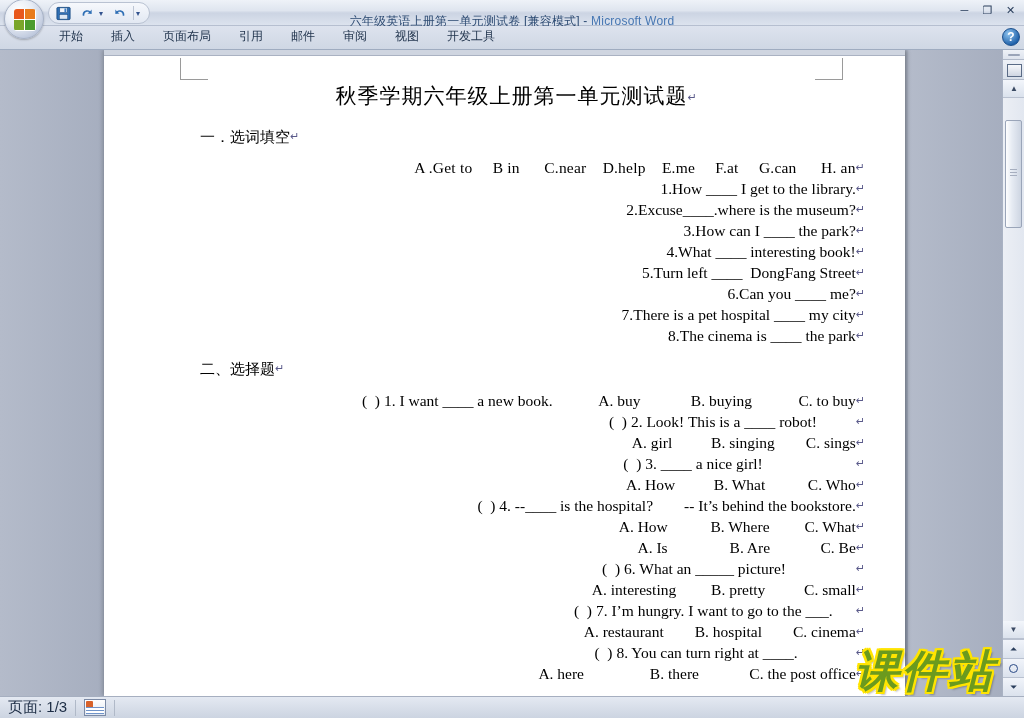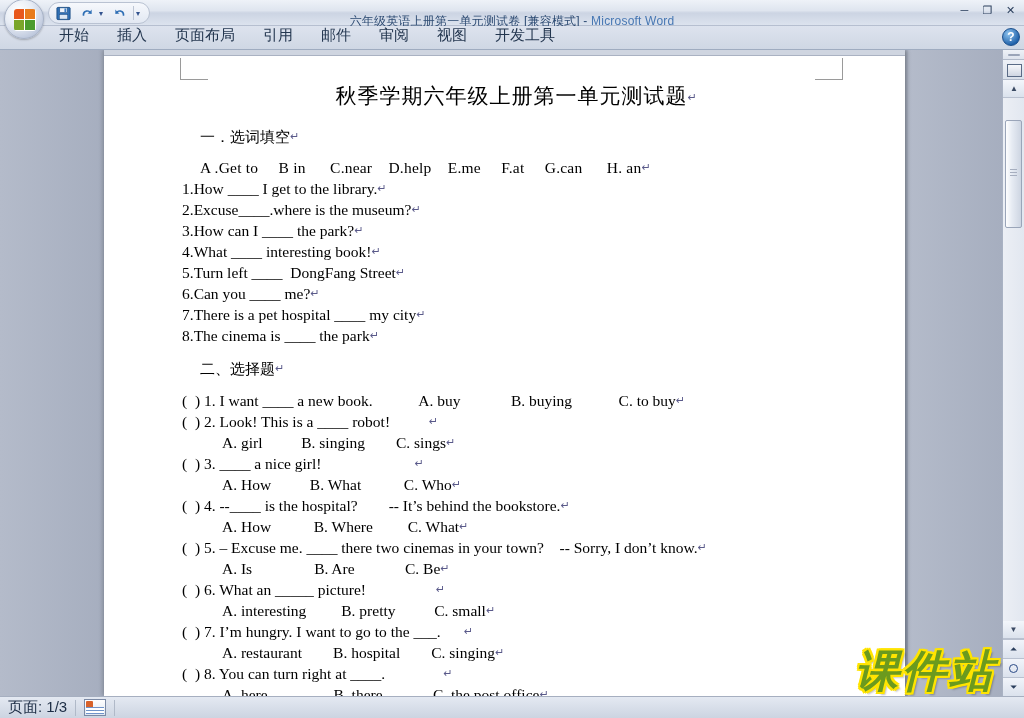--- a/index.html
+++ b/index.html
@@ -84,21 +84,21 @@
   
   .tabstrip {
     position: relative;
     height: 24px;
     background: linear-gradient(#dde3ee, #cfd7e4);
     border-bottom: 1px solid #9facc0;
     padding-left: 46px;
     display: flex; align-items: flex-end;
   }
   .tab {
-    font-size: 15px;
+    font-size: 12px;
     color: #23364f;
     padding: 3px 13px 4px 13px;
     margin-right: 2px;
     cursor: default;
     white-space: nowrap;
   }
   .help-btn {
     position: absolute; right: 4px; top: 2px;
     width: 18px; height: 18px; border-radius: 50%;
     background: radial-gradient(circle at 35% 30%, #8fc4ef, #1d5fa8 75%);
@@ -160,20 +160,21 @@
   .sec-head {
     font-size: 15px;
     margin: 0 0 10px 56px;
   }
   .sec-head2 { margin-top: 14px; margin-bottom: 11px; }
   .line {
     font-size: 15.5px;
     line-height: 21px;
     white-space: pre;
     margin-left: 38px;
+    text-align: right;
   }
   .line.indent { margin-left: 56px; }
   .line.opts  { margin-left: 78px; }
   .bank { margin-left: 56px; letter-spacing: .2px; }
   .pilcrow {
     font-family: "Liberation Sans", sans-serif;
     font-size: 11px; color: #5a5a8a; vertical-align: 2px;
   }
 
   
@@ -401,26 +402,25 @@
 
         <div class="sec-head sec-head2"><span>二、选择题</span><span class="pilcrow">↵</span></div>
 
         <div class="line"><span>(  ) 1. I want ____ a new book.            A. buy             B. buying            C. to buy</span><span class="pilcrow">↵</span></div>
         <div class="line"><span>(  ) 2. Look! This is a ____ robot!          </span><span class="pilcrow">↵</span></div>
         <div class="line opts"><span>A. girl          B. singing        C. sings</span><span class="pilcrow">↵</span></div>
         <div class="line"><span>(  ) 3. ____ a nice girl!                        </span><span class="pilcrow">↵</span></div>
         <div class="line opts"><span>A. How          B. What           C. Who</span><span class="pilcrow">↵</span></div>
         <div class="line"><span>(  ) 4. --____ is the hospital?        -- It’s behind the bookstore.</span><span class="pilcrow">↵</span></div>
         <div class="line indent opts"><span>A. How           B. Where         C. What</span><span class="pilcrow">↵</span></div>
-        <div class="line"><span>(  ) 5. – Excuse me. ____ there two cinemas in your town?    -- Sorry, I don’t know.</span><span class="pilcrow">↵</span></div>
         <div class="line opts"><span>A. Is                B. Are             C. Be</span><span class="pilcrow">↵</span></div>
         <div class="line"><span>(  ) 6. What an _____ picture!                  </span><span class="pilcrow">↵</span></div>
         <div class="line opts"><span>A. interesting         B. pretty          C. small</span><span class="pilcrow">↵</span></div>
         <div class="line"><span>(  ) 7. I’m hungry. I want to go to the ___.      </span><span class="pilcrow">↵</span></div>
-        <div class="line opts"><span>A. restaurant        B. hospital        C. singing</span><span class="pilcrow">↵</span></div>
+        <div class="line opts"><span>A. restaurant        B. hospital        C. cinema</span><span class="pilcrow">↵</span></div>
         <div class="line"><span>(  ) 8. You can turn right at ____.               </span><span class="pilcrow">↵</span></div>
         <div class="line opts"><span>A. here                 B. there             C. the post office</span><span class="pilcrow">↵</span></div>
 
       </div>
     </div>
 
     <div class="watermark">
       <div class="wm-cn">课件站</div>
     </div>
 

